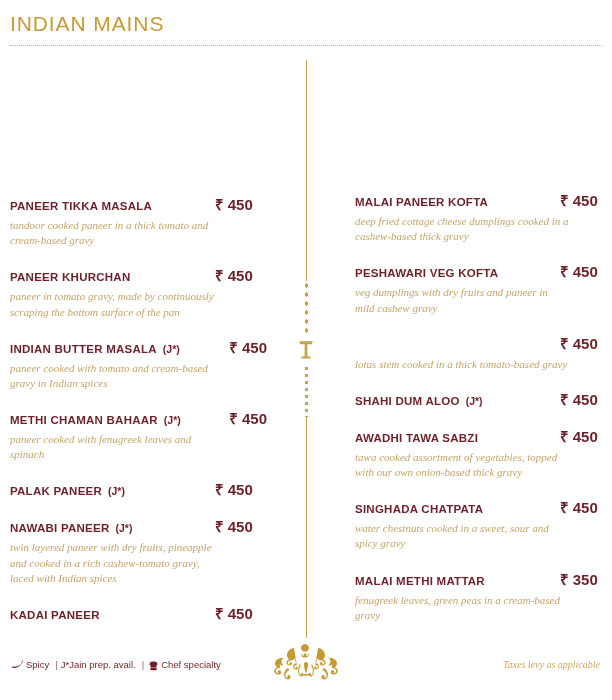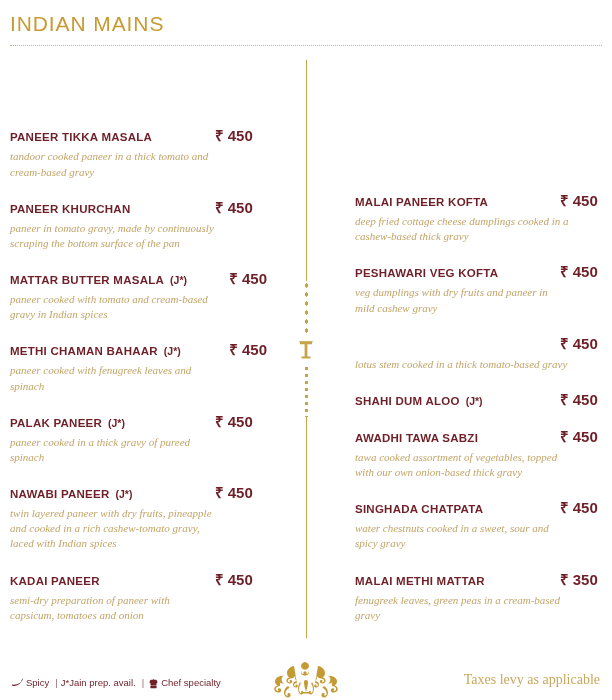--- a/index.html
+++ b/index.html
@@ -153,21 +153,21 @@
     margin-top: 4px;
     max-width: 205px;
   }
 
   .col-right .item-desc { max-width: 215px; }
 
   
   .footer {
     position: absolute;
     left: 0;
-    bottom: 0;
+    bottom: 18px;
     width: 612px;
     height: 60px;
   }
 
   .legend {
     position: absolute;
     left: 11px;
     bottom: 12px;
     display: flex;
     align-items: center;
@@ -196,21 +196,22 @@
     position: relative;
     top: 1px;
   }
   .hat-icon svg { display: block; }
 
   .taxes {
     position: absolute;
     right: 12px;
     bottom: 12px;
     font-family: "Liberation Serif", serif;
-    font-size: 14px;
+    font-style: italic;
+    font-size: 10px;
     color: #c8a85f;
   }
 
   .flourish {
     position: absolute;
     left: 50%;
     transform: translateX(-50%);
     bottom: 0px;
     width: 96px;
     height: 44px;
@@ -260,21 +261,21 @@
           <span class="item-name">PANEER KHURCHAN</span>
           <span class="item-tag"></span>
           <span class="spacer"></span>
           <span class="item-price price-slot">₹ 450</span>
         </div>
         <div class="item-desc">paneer in tomato gravy, made by continuously scraping the bottom surface of the pan</div>
       </div>
 
       <div class="item">
         <div class="item-head">
-          <span class="item-name">MATTAR BUTTER MASALA</span>
+          <span class="item-name">INDIAN BUTTER MASALA</span>
           <span class="item-tag">(J*)</span>
           <span class="spacer"></span>
           <span class="item-price">₹ 450</span>
         </div>
         <div class="item-desc">paneer cooked with tomato and cream-based gravy in Indian spices</div>
       </div>
 
       <div class="item">
         <div class="item-head">
           <span class="item-name">METHI CHAMAN BAHAAR</span>
@@ -285,41 +286,39 @@
         <div class="item-desc">paneer cooked with fenugreek leaves and spinach</div>
       </div>
 
       <div class="item">
         <div class="item-head">
           <span class="item-name">PALAK PANEER</span>
           <span class="item-tag">(J*)</span>
           <span class="spacer"></span>
           <span class="item-price price-slot">₹ 450</span>
         </div>
-        <div class="item-desc">paneer cooked in a thick gravy of pureed spinach</div>
       </div>
 
       <div class="item">
         <div class="item-head">
           <span class="item-name">NAWABI PANEER</span>
           <span class="item-tag">(J*)</span>
           <span class="spacer"></span>
           <span class="item-price price-slot">₹ 450</span>
         </div>
         <div class="item-desc">twin layered paneer with dry fruits, pineapple and cooked in a rich cashew-tomato gravy, laced with Indian spices</div>
       </div>
 
       <div class="item">
         <div class="item-head">
           <span class="item-name">KADAI PANEER</span>
           <span class="item-tag"></span>
           <span class="spacer"></span>
           <span class="item-price price-slot">₹ 450</span>
         </div>
-        <div class="item-desc">semi-dry preparation of paneer with capsicum, tomatoes and onion</div>
       </div>
 
     </div>
 
     <div class="col col-right">
 
       <div class="item">
         <div class="item-head">
           <span class="item-name">MALAI PANEER KOFTA</span>
           <span class="item-tag"></span>

